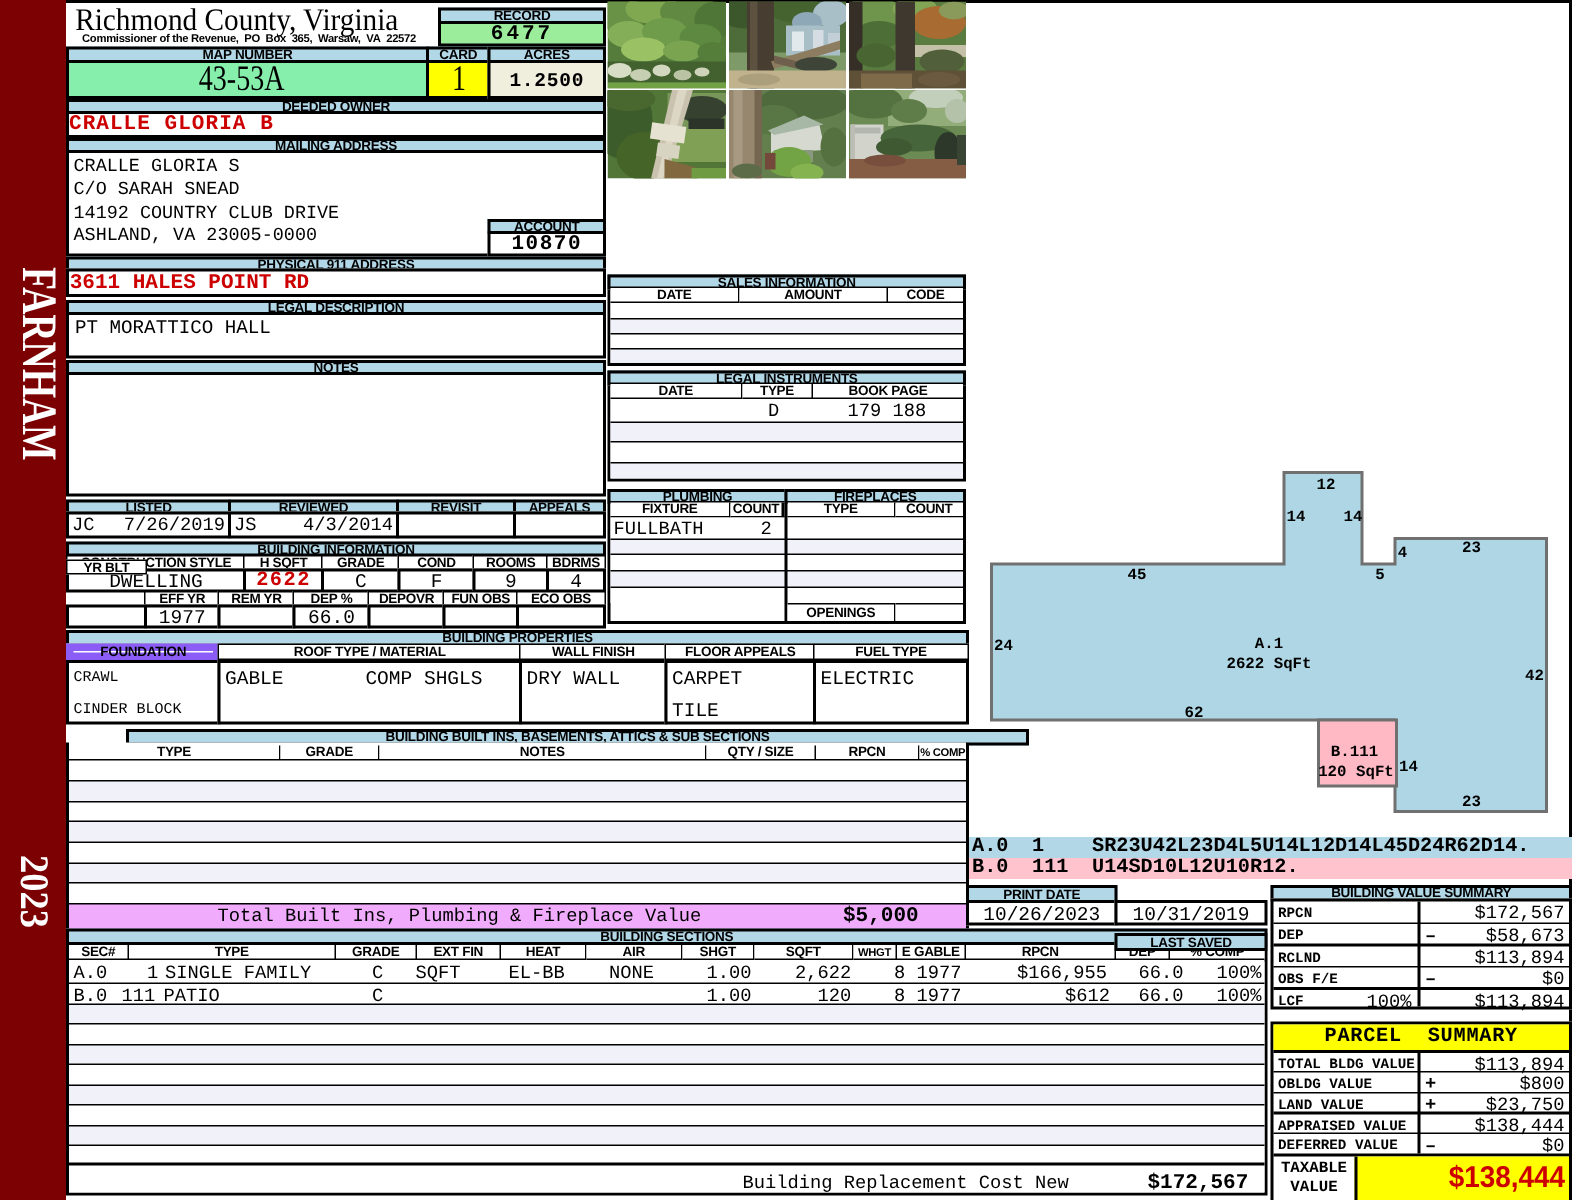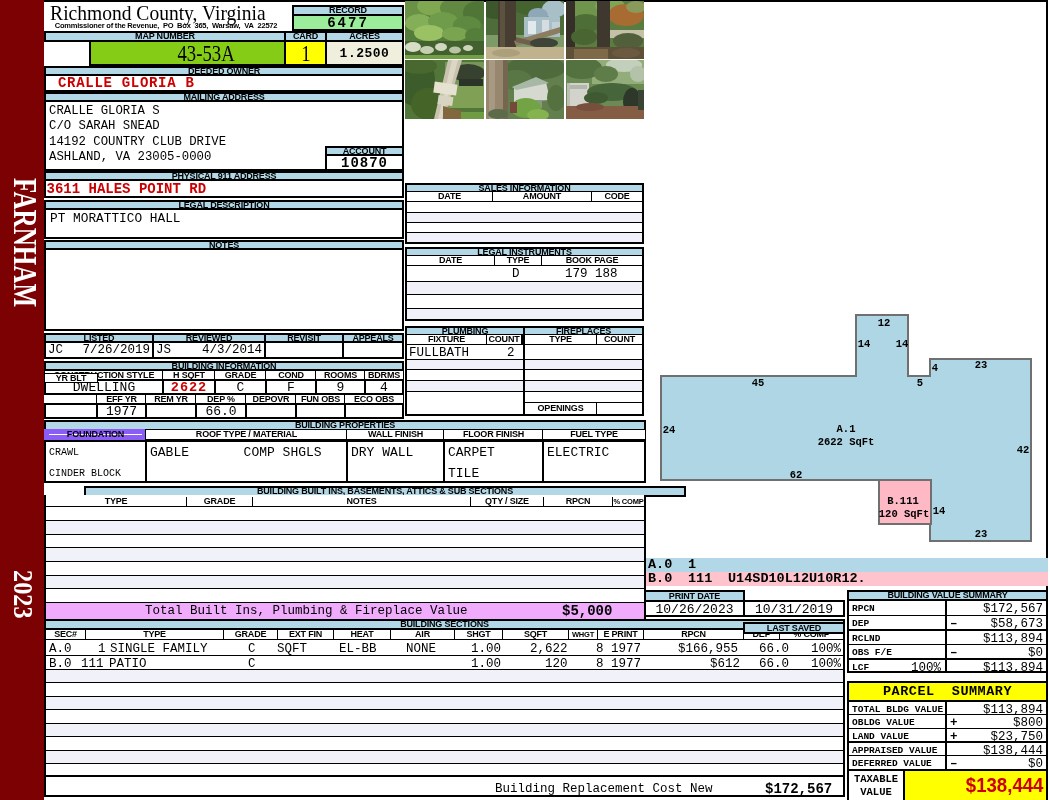--- a/index.html
+++ b/index.html
@@ -42,26 +42,26 @@
 
 <div class="a" style="left:36px;top:1px;width:244px;height:22px;font:21px 'Liberation Serif',serif;text-align:center;white-space:nowrap;"><span style="display:inline-block;transform:scaleX(0.93);transform-origin:center;">Richmond County, Virginia</span></div>
 <div class="a" style="left:52px;top:21px;width:228px;height:10px;font:bold 7.5px 'Liberation Sans',sans-serif;text-align:center;white-space:nowrap;letter-spacing:-0.2px;">Commissioner of the Revenue,&nbsp; PO&nbsp; Box&nbsp; 365,&nbsp; Warsaw,&nbsp; VA&nbsp; 22572</div>
 
 <div class="a hd" style="left:292px;top:5px;width:112px;height:11px;">RECORD</div>
 <div class="a bx mb" style="left:292px;top:14px;width:112px;height:17px;background:#9bec9b;text-align:center;font-size:14px;line-height:14px;letter-spacing:2px;">6477</div>
 
 <div class="a hd" style="left:44px;top:31px;width:242px;height:11px;">MAP NUMBER</div>
 <div class="a hd" style="left:284px;top:31px;width:43px;height:11px;">CARD</div>
 <div class="a hd" style="left:325px;top:31px;width:79px;height:11px;">ACRES</div>
-<div class="a bx" style="left:44px;top:40px;width:242px;height:26px;background:#84cc16;font:24px 'Liberation Serif',serif;text-align:center;line-height:22px;text-indent:-4px;margin-left:45px;"><span style="display:inline-block;transform:scaleX(0.78);transform-origin:center;">43-53A</span></div>
+<div class="a bx" style="left:44px;top:40px;width:242px;height:26px;background:#86efac;font:24px 'Liberation Serif',serif;text-align:center;line-height:22px;text-indent:-4px;"><span style="display:inline-block;transform:scaleX(0.78);transform-origin:center;">43-53A</span></div>
 <div class="a bx" style="left:284px;top:40px;width:43px;height:26px;background:#ffff00;font:24px 'Liberation Serif',serif;text-align:center;line-height:22px;"><span style="display:inline-block;transform:scaleX(0.78);transform-origin:center;">1</span></div>
 <div class="a bx mb" style="left:325px;top:40px;width:79px;height:26px;background:#f0eedd;font-size:13px;text-align:center;line-height:23px;letter-spacing:0.5px;">1.2500</div>
 
 <div class="a hd" style="left:44px;top:66px;width:360px;height:10px;">DEEDED OWNER</div>
-<div class="a bx mb red" style="left:44px;top:74px;width:360px;height:18px;font-size:14px;line-height:15px;padding-left:12px;letter-spacing:0.7px;">CRALLE GLORIA B</div>
+<div class="a bx mb red" style="left:44px;top:74px;width:360px;height:18px;font-size:14px;line-height:15px;padding-left:0;letter-spacing:0.7px;">CRALLE GLORIA B</div>
 
 <div class="a hd" style="left:44px;top:92px;width:360px;height:10px;">MAILING ADDRESS</div>
 <div class="a bx m" style="left:44px;top:100px;width:360px;height:71px;font-size:12.3px;line-height:15.4px;padding:2px 0 0 3px;">CRALLE GLORIA S<br>C/O SARAH SNEAD<br>14192 COUNTRY CLUB DRIVE<br>ASHLAND, VA 23005-0000</div>
 <div class="a hd" style="left:325px;top:146px;width:79px;height:10px;">ACCOUNT</div>
 <div class="a bx mb" style="left:325px;top:154px;width:79px;height:17px;text-align:center;font-size:14px;line-height:14px;letter-spacing:1px;">10870</div>
 
 <div class="a hd" style="left:44px;top:171px;width:360px;height:10px;">PHYSICAL 911 ADDRESS</div>
 <div class="a bx mb red" style="left:44px;top:179px;width:360px;height:19px;font-size:14px;line-height:16px;padding-left:0.5px;letter-spacing:0px;">3611 HALES POINT RD</div>
 
 <div class="a hd" style="left:44px;top:200px;width:360px;height:10px;">LEGAL DESCRIPTION</div>
@@ -152,21 +152,21 @@
 <div class="a" style="left:407px;top:380px;width:235px;height:11px;background:#f1f2f9;border-top:1px solid #000;"></div>
 <div class="a" style="left:407px;top:391px;width:235px;height:11px;background:#fff;border-top:1px solid #000;"></div>
 <div class="a" style="left:523px;top:335px;width:2px;height:79px;background:#000;"></div>
 <div class="a ch" style="left:525px;top:402px;width:72px;height:12px;border:0;border-top:1px solid #000;border-right:1px solid #000;">OPENINGS</div>
 <div class="a" style="left:597px;top:402px;width:45px;height:12px;background:#fff;border-top:1px solid #000;"></div>
 
 <div class="a hd" style="left:44px;top:420px;width:602px;height:11px;">BUILDING PROPERTIES</div>
 <div class="a ch" style="left:44px;top:429px;width:103px;height:11px;border:5px solid #8b5cf6;">FOUNDATION</div>
 <div class="a ch" style="left:145px;top:429px;width:203px;height:11px;border:1px solid #000;">ROOF TYPE / MATERIAL</div>
 <div class="a ch" style="left:346px;top:429px;width:99px;height:11px;border:1px solid #000;">WALL FINISH</div>
-<div class="a ch" style="left:443px;top:429px;width:101px;height:11px;border:1px solid #000;">FLOOR FINISH</div>
+<div class="a ch" style="left:443px;top:429px;width:101px;height:11px;border:1px solid #000;">FLOOR APPEALS</div>
 <div class="a ch" style="left:542px;top:429px;width:104px;height:11px;border:1px solid #000;">FUEL TYPE</div>
 <div class="a bx m" style="left:44px;top:440px;width:103px;height:43px;font-size:10px;line-height:21px;padding:0 0 0 3px;">CRAWL<br>CINDER BLOCK</div>
 <div class="a bx m" style="left:145px;top:440px;width:203px;height:43px;font-size:13px;line-height:21px;padding:0 0 0 3px;">GABLE&nbsp;&nbsp;&nbsp;&nbsp;&nbsp;&nbsp;&nbsp;COMP SHGLS</div>
 <div class="a bx m" style="left:346px;top:440px;width:99px;height:43px;font-size:13px;line-height:21px;padding:0 0 0 3px;">DRY WALL</div>
 <div class="a bx m" style="left:443px;top:440px;width:101px;height:43px;font-size:13px;line-height:21px;padding:0 0 0 3px;">CARPET<br>TILE</div>
 <div class="a bx m" style="left:542px;top:440px;width:104px;height:43px;font-size:13px;line-height:21px;padding:0 0 0 3px;">ELECTRIC</div>
 
 <div class="a hd" style="left:44px;top:486px;width:602px;height:11px;margin-left:40px;">BUILDING BUILT INS, BASEMENTS, ATTICS &amp; SUB SECTIONS</div>
 <div class="a" style="left:44px;top:495px;width:602px;height:124px;border:2px solid #000;border-top:0;background:#fff;"></div>
 <div class="a ch" style="left:46px;top:497px;width:141px;height:9px;border:0;border-right:1px solid #000;">TYPE</div>
@@ -191,21 +191,21 @@
 <div class="a" style="left:44px;top:628px;width:801px;height:169px;border:2px solid #000;background:#fff;"></div>
 <div class="a ch" style="left:46px;top:630px;width:40px;height:10px;border:0;border-right:1px solid #000;border-bottom:1px solid #000;">SEC#</div>
 <div class="a ch" style="left:86px;top:630px;width:138px;height:10px;border:0;border-right:1px solid #000;border-bottom:1px solid #000;">TYPE</div>
 <div class="a ch" style="left:224px;top:630px;width:54px;height:10px;border:0;border-right:1px solid #000;border-bottom:1px solid #000;">GRADE</div>
 <div class="a ch" style="left:278px;top:630px;width:56px;height:10px;border:0;border-right:1px solid #000;border-bottom:1px solid #000;">EXT FIN</div>
 <div class="a ch" style="left:334px;top:630px;width:57px;height:10px;border:0;border-right:1px solid #000;border-bottom:1px solid #000;">HEAT</div>
 <div class="a ch" style="left:391px;top:630px;width:64px;height:10px;border:0;border-right:1px solid #000;border-bottom:1px solid #000;">AIR</div>
 <div class="a ch" style="left:455px;top:630px;width:48px;height:10px;border:0;border-right:1px solid #000;border-bottom:1px solid #000;">SHGT</div>
 <div class="a ch" style="left:503px;top:630px;width:66px;height:10px;border:0;border-right:1px solid #000;border-bottom:1px solid #000;">SQFT</div>
 <div class="a ch" style="left:569px;top:630px;width:29px;height:10px;border:0;border-right:1px solid #000;border-bottom:1px solid #000;font-size:7.5px;">WHGT</div>
-<div class="a ch" style="left:598px;top:630px;width:46px;height:10px;border:0;border-right:1px solid #000;border-bottom:1px solid #000;">E PRINT</div>
+<div class="a ch" style="left:598px;top:630px;width:46px;height:10px;border:0;border-right:1px solid #000;border-bottom:1px solid #000;">E GABLE</div>
 <div class="a ch" style="left:644px;top:630px;width:100px;height:10px;border:0;border-right:1px solid #000;border-bottom:1px solid #000;">RPCN</div>
 <div class="a ch" style="left:744px;top:630px;width:36px;height:10px;border:0;border-right:1px solid #000;border-bottom:1px solid #000;">DEP</div>
 <div class="a ch" style="left:780px;top:630px;width:63px;height:10px;border:0;border-bottom:1px solid #000;">% COMP</div>
 <div class="a m bsr" style="left:46px;top:641px;width:797px;height:14px;">
     <span style="left:3px;">A.0</span>
     <span style="left:52px;">1</span>
     <span style="left:64px;">SINGLE FAMILY</span>
     <span style="left:202px;">C</span>
     <span style="left:231px;">SQFT</span>
     <span style="left:293px;">EL-BB</span>
@@ -240,20 +240,21 @@
 <div class="a" style="left:46px;top:750px;width:797px;height:13px;border-top:1px solid #000;background:#f1f2f9;"></div>
 <div class="a" style="left:46px;top:763px;width:797px;height:12px;border-top:1px solid #000;background:#fff;"></div>
 <div class="a m" style="left:46px;top:775px;width:797px;height:20px;border-top:2px solid #000;background:#fff;font-size:13.5px;">
     <span style="position:absolute;left:449px;top:5px;font-size:12.5px;">Building Replacement Cost New</span>
     <span class="mb" style="position:absolute;left:719px;top:4px;font-size:14px;">$172,567</span>
   </div>
 
 <div class="a mb" style="left:646px;top:558px;width:402px;height:14px;background:#b2d7e6;font-size:13.5px;line-height:14px;">
     <span style="position:absolute;left:2px;">A.0</span>
     <span style="position:absolute;left:42px;">1</span>
+    <span style="position:absolute;left:82px;">SR23U42L23D4L5U14L12D14L45D24R62D14.</span>
   </div>
 <div class="a mb" style="left:646px;top:572px;width:402px;height:14px;background:#ffc3cd;font-size:13.5px;line-height:14px;">
     <span style="position:absolute;left:2px;">B.0</span>
     <span style="position:absolute;left:42px;">111</span>
     <span style="position:absolute;left:82px;">U14SD10L12U10R12.</span>
   </div>
 
 <div class="a hd" style="left:644px;top:590px;width:101px;height:12px;">PRINT DATE</div>
 <div class="a hd" style="left:743px;top:590px;width:102px;height:12px;margin-top:32px;">LAST SAVED</div>
 <div class="a bx m" style="left:644px;top:600px;width:101px;height:17px;font-size:13px;line-height:15px;text-align:center;">10/26/2023</div>

